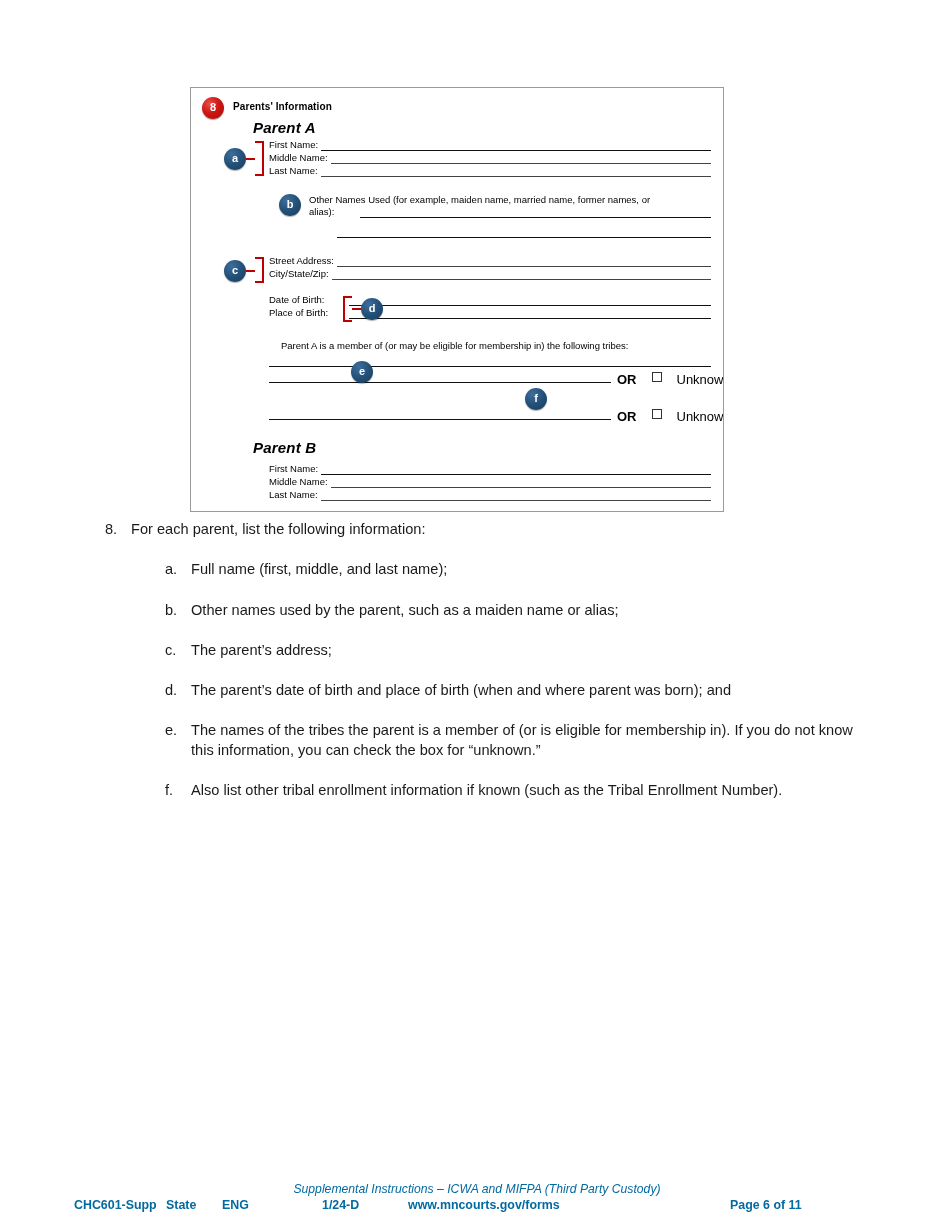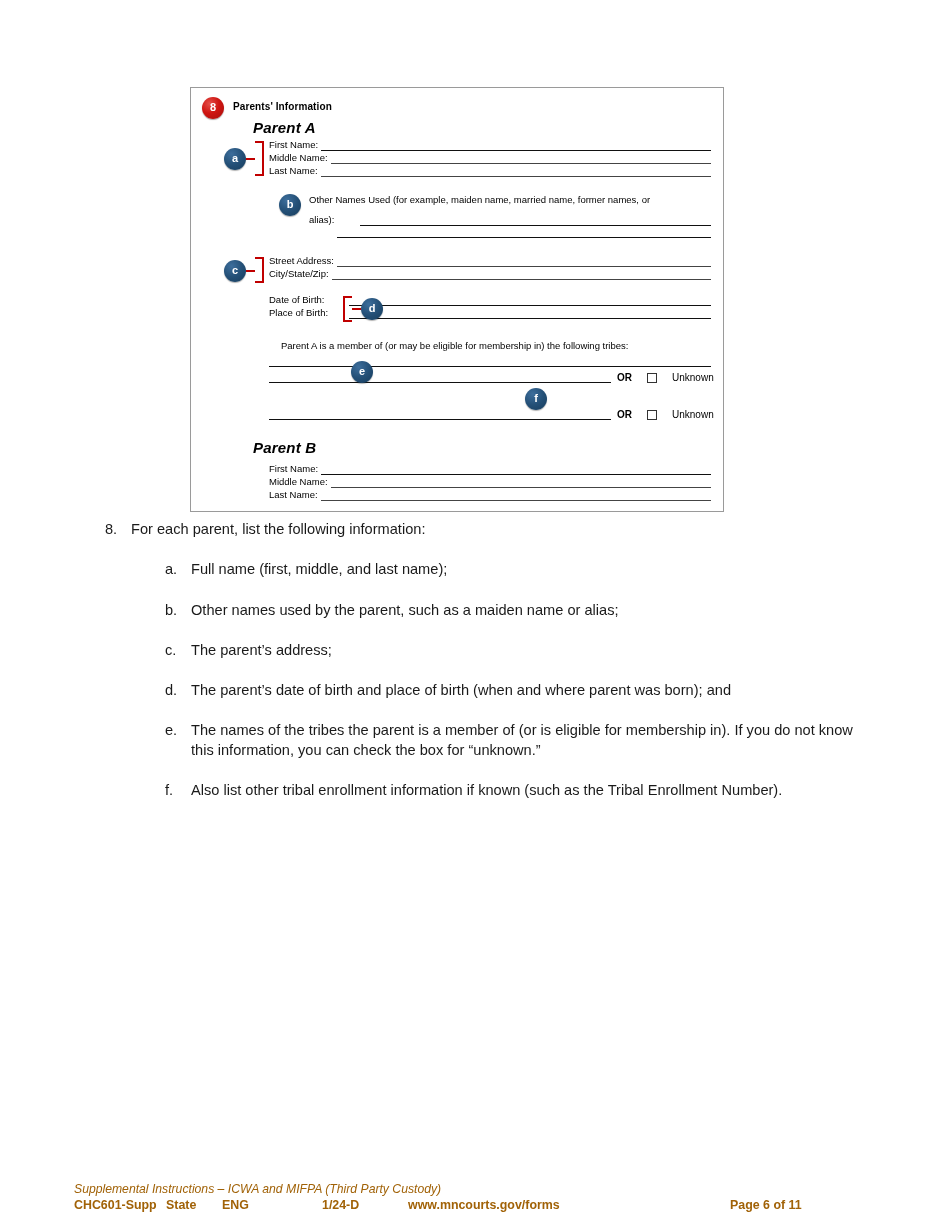--- a/index.html
+++ b/index.html
@@ -96,23 +96,23 @@
   .frule.thin { border-bottom-width: 1px; border-bottom-color: #444; }
   .rule-only {
     border-bottom: 1px solid #111;
     height: 1px;
   }
 
   .ptext { font-size: 9.5px; }
 
   .or-box {
     display: inline-flex;
-    align-items: center;
+    align-items: flex-start;
     gap: 15px;
-    font-size: 10px;
+    font-size: 13px;
   }
   .or-strong { font-weight: bold; }
   .chk {
     display: inline-block;
     width: 8px;
     height: 8px;
     border: 1px solid #333;
     background: #fff;
   }
 
@@ -155,21 +155,22 @@
   .li.level2 { margin-left: 165px; width: 690px; }
   .li .tx { flex: 1 1 auto; }
 
   
   #footer {
     position: absolute;
     left: 74px;
     top: 1182px;
     width: 806px;
     font-size: 12.4px;
-    color: #a16207;
+    color: #0369a1;
+    text-align: center;
   }
   #footer-line1 {
     font-style: italic;
     margin-bottom: 2px;
     font-size: 12.2px;
   }
   #footer-line2 {
     position: relative;
     height: 16px;
   }
@@ -204,21 +205,21 @@
     <span class="frule thin"></span>
   </div>
   <div class="fig-abs frow" style="left:78px; top:77px; width:442px;">
     <span class="flabel">Last Name:</span>
     <span class="frule thin"></span>
   </div>
 
   <div class="fig-abs marker" style="left:88px; top:106px;">b</div>
 
   <div class="fig-abs ptext" style="left:118px; top:106px; width:405px;">Other Names Used (for example, maiden name, married name, former names, or</div>
-  <div class="fig-abs frow" style="left:118px; top:126px; width:402px;gap:23px;">
+  <div class="fig-abs frow" style="left:118px; top:118px; width:402px;gap:23px;">
     <span class="flabel">alias):</span>
     <span class="frule"></span>
   </div>
   <div class="fig-abs rule-only" style="left:146px; top:148px; width:374px;"></div>
 
   <div class="fig-abs marker" style="left:33px; top:172px;">c</div>
   <div class="fig-abs brace-stem" style="left:55px; top:182px; width:9px;"></div>
   <div class="fig-abs brace-r" style="left:64px; top:169px; width:9px; height:26px;"></div>
 
   <div class="fig-abs frow" style="left:78px; top:167px; width:442px;">

